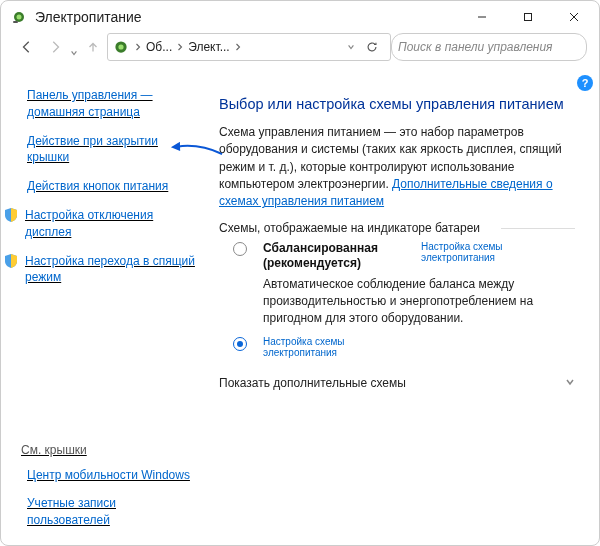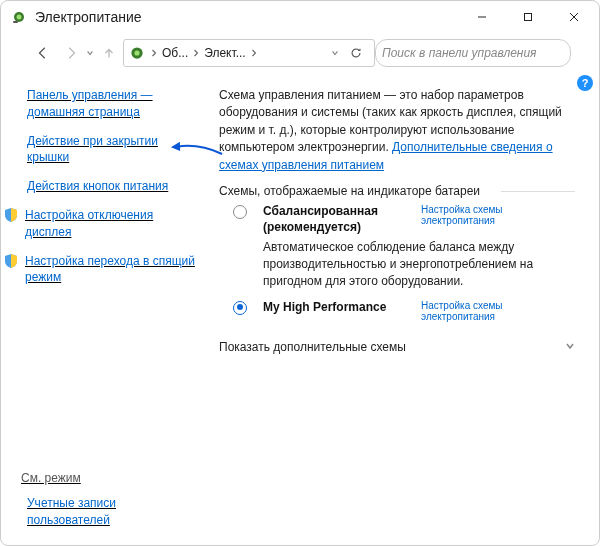--- a/index.html
+++ b/index.html
@@ -31,22 +31,21 @@
     width: 46px; height: 32px;
     display: flex; align-items: center; justify-content: center;
     color: #222;
   }
   .winbtn svg { width: 10px; height: 10px; }
 
   
   .toolbar {
     height: 40px;
     display: flex;
-    align-items: center;
-    padding: 0 28px;
+    padding: 0 12px;
     gap: 0;
   }
   .navbtn {
     width: 28px; height: 28px;
     display: flex; align-items: center; justify-content: center;
     color: #555;
   }
   .navbtn.disabled { color: #bbb; }
   .navbtn svg { width: 14px; height: 14px; stroke: currentColor; fill: none; stroke-width: 1.5; }
   .chev { width:10px; display:flex; align-items:center; justify-content:center; color:#888;}
@@ -346,48 +345,52 @@
     </div>
 
     <div class="arrow-annot">
       <svg viewBox="0 0 52 26">
         <path d="M50 22 Q 30 6 8 4"></path>
         <polygon points="2,3 12,0 10,9"></polygon>
       </svg>
     </div>
 
     <div class="seealso-gap"></div>
-    <div class="seealso-hdr">См. режим</div>
+    <div class="seealso-hdr">См. крышки</div>
+    <div class="sidelink noicon">
+      <span class="sicon"></span>
+      <span>Центр мобильности Windows</span>
+    </div>
     <div class="sidelink noicon" style="margin-bottom:6px;">
       <span class="sicon"></span>
       <span>Учетные записи пользователей</span>
     </div>
   </div>
 
   <div class="main">
 
     <div class="help-badge">?</div>
 
+    <h1 class="page-title">Выбор или настройка схемы управления питанием</h1>
 
     <p class="desc">
       <span>Схема управления питанием — это набор параметров оборудования и системы (таких как яркость дисплея, спящий режим и т. д.), которые контролируют использование компьютером электроэнергии. </span><span class="inline-link">Дополнительные сведения о схемах управления питанием</span>
     </p>
 
     <div class="section-label">Схемы, отображаемые на индикаторе батареи</div>
 
     <div class="plan">
       <div class="radio"></div>
       <div class="plan-name">Сбалансированная (рекомендуется)</div>
       <div class="plan-action">Настройка схемы электропитания</div>
       <div class="plan-desc">Автоматическое соблюдение баланса между производительностью и энергопотреблением на пригодном для этого оборудовании.</div>
     </div>
 
     <div class="plan" style="margin-top:10px;">
       <div class="radio checked"></div>
-      <div class="plan-name">My High Performance</div>
       <div class="plan-action">Настройка схемы электропитания</div>
     </div>
 
     <div class="show-more">
       <span>Показать дополнительные схемы</span>
       <span class="exp-icon">
         <svg viewBox="0 0 10 10">
             <path d="M2 3 L5 7 L8 3"></path>
           </svg>
       </span>

